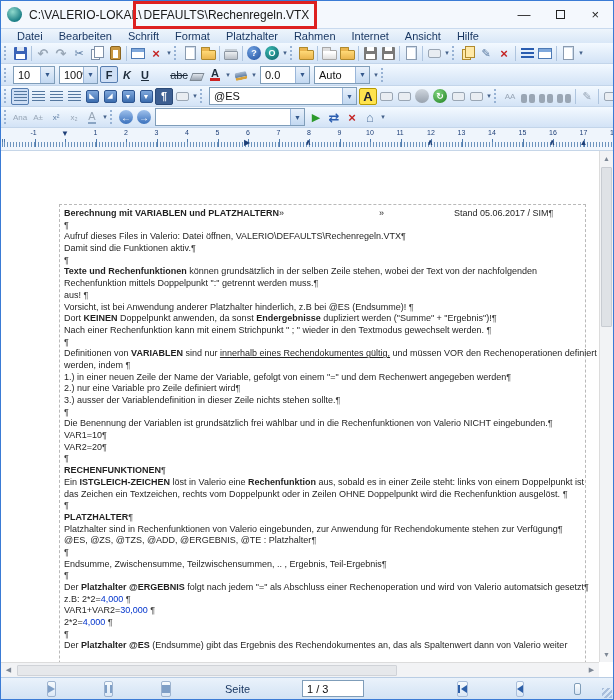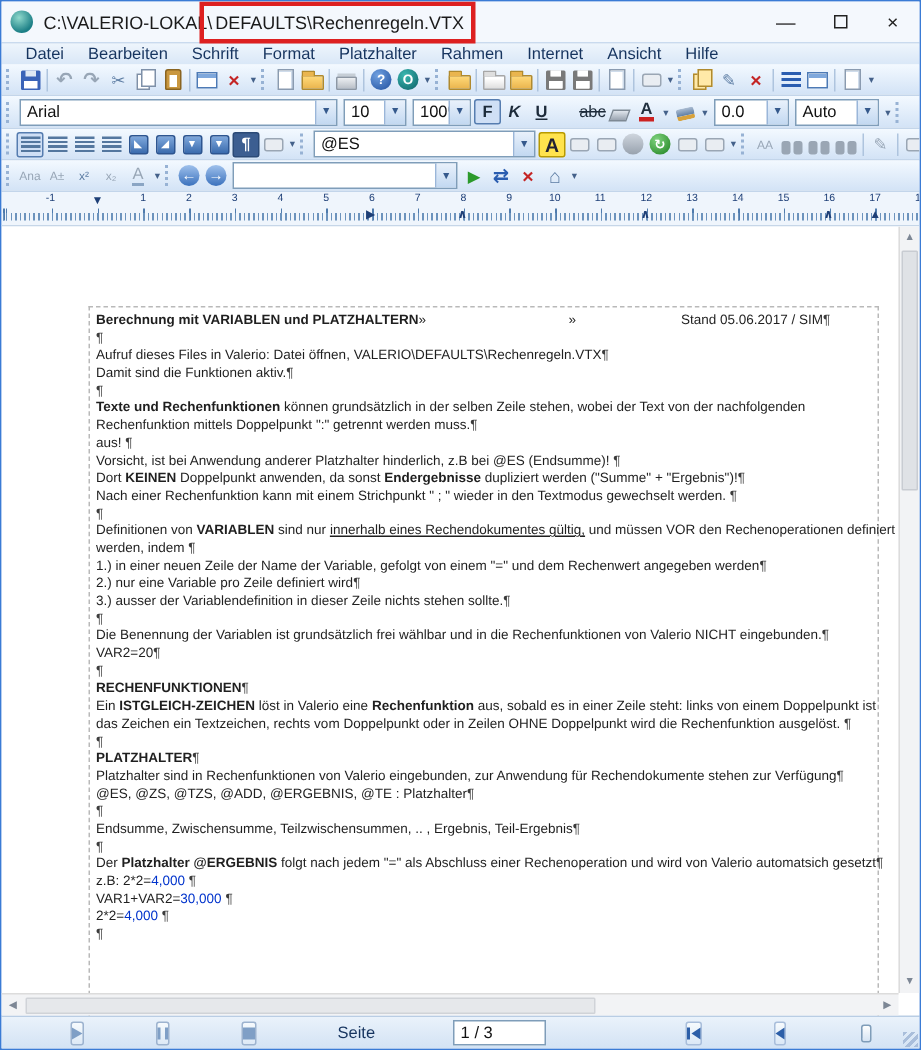--- a/index.html
+++ b/index.html
@@ -229,24 +229,20 @@
         <span class="sh-winicon"></span>
       </span>
       <span class="tbsep"></span>
       <span class="ti">
         <span class="sh-page"></span>
       </span>
       <span class="tbdd">▾</span>
     </div>
   <div class="tb t2" id="tb2">
       <span class="grip"></span>
-      <div class="combo" style="width: 212px;">
-        <span class="cval">Arial</span>
-        <span class="cdd">▼</span>
-      </div>
       <div class="combo" style="width: 42px;">
         <span class="cval">10</span>
         <span class="cdd">▼</span>
       </div>
       <div class="combo" style="width: 39px;">
         <span class="cval">100%</span>
         <span class="cdd">▼</span>
       </div>
       <span class="ti fmt act">F</span>
       <span class="ti fmt ital">K</span>
@@ -420,37 +416,39 @@
         <div class="dl"><span>Dort </span><span class="db">KEINEN</span><span> Doppelpunkt anwenden, da sonst </span><span class="db">Endergebnisse</span><span> dupliziert werden ("Summe" + "Ergebnis")!</span><span class="dp">¶</span></div>
         <div class="dl"><span>Nach einer Rechenfunktion kann mit einem Strichpunkt " ; " wieder in den Textmodus gewechselt werden. </span><span class="dp">¶</span></div>
         <div class="dl"><span class="dp">¶</span></div>
         <div class="dl"><span>Definitionen von </span><span class="db">VARIABLEN</span><span> sind nur </span><span class="du">innerhalb eines Rechendokumentes gültig,</span><span> und müssen VOR den Rechenoperationen definiert</span></div>
         <div class="dl"><span>werden, indem </span><span class="dp">¶</span></div>
         <div class="dl"><span>1.) in einer neuen Zeile der Name der Variable, gefolgt von einem "=" und dem Rechenwert angegeben werden</span><span class="dp">¶</span></div>
         <div class="dl"><span>2.) nur eine Variable pro Zeile definiert wird</span><span class="dp">¶</span></div>
         <div class="dl"><span>3.) ausser der Variablendefinition in dieser Zeile nichts stehen sollte.</span><span class="dp">¶</span></div>
         <div class="dl"><span class="dp">¶</span></div>
         <div class="dl"><span>Die Benennung der Variablen ist grundsätzlich frei wählbar und in die Rechenfunktionen von Valerio NICHT eingebunden.</span><span class="dp">¶</span></div>
+        <div class="dl"><span>VAR1=10</span><span class="dp">¶</span></div>
         <div class="dl"><span>VAR2=20</span><span class="dp">¶</span></div>
         <div class="dl"><span class="dp">¶</span></div>
         <div class="dl"><span class="db">RECHENFUNKTIONEN</span><span class="dp">¶</span></div>
         <div class="dl"><span>Ein </span><span class="db">ISTGLEICH-ZEICHEN</span><span> löst in Valerio eine </span><span class="db">Rechenfunktion</span><span> aus, sobald es in einer Zeile steht: links von einem Doppelpunkt ist</span></div>
         <div class="dl"><span>das Zeichen ein Textzeichen, rechts vom Doppelpunkt oder in Zeilen OHNE Doppelpunkt wird die Rechenfunktion ausgelöst. </span><span class="dp">¶</span></div>
         <div class="dl"><span class="dp">¶</span></div>
         <div class="dl"><span class="db">PLATZHALTER</span><span class="dp">¶</span></div>
         <div class="dl"><span>Platzhalter sind in Rechenfunktionen von Valerio eingebunden, zur Anwendung für Rechendokumente stehen zur Verfügung</span><span class="dp">¶</span></div>
         <div class="dl"><span>@ES, @ZS, @TZS, @ADD, @ERGEBNIS, @TE : Platzhalter</span><span class="dp">¶</span></div>
         <div class="dl"><span class="dp">¶</span></div>
         <div class="dl"><span>Endsumme, Zwischensumme, Teilzwischensummen, .. , Ergebnis, Teil-Ergebnis</span><span class="dp">¶</span></div>
         <div class="dl"><span class="dp">¶</span></div>
         <div class="dl"><span>Der </span><span class="db">Platzhalter @ERGEBNIS</span><span> folgt nach jedem "=" als Abschluss einer Rechenoperation und wird von Valerio automatsich gesetzt</span><span class="dp">¶</span></div>
         <div class="dl"><span>z.B: 2*2=</span><span class="dv">4,000</span><span> </span><span class="dp">¶</span></div>
         <div class="dl"><span>VAR1+VAR2=</span><span class="dv">30,000</span><span> </span><span class="dp">¶</span></div>
         <div class="dl"><span>2*2=</span><span class="dv">4,000</span><span> </span><span class="dp">¶</span></div>
         <div class="dl"><span class="dp">¶</span></div>
+        <div class="dl"><span>Der </span><span class="db">Platzhalter @ES</span><span> (Endsumme) gibt das Ergebnis des Rechendokumentes an, das als Spaltenwert dann von Valerio weiter</span></div>
       </div>
     <div class="vscroll">
       <span class="sbtn">▲</span>
       <span class="vthumb"></span>
       <span class="sbtn dn">▼</span>
     </div>
     <div class="hscroll">
       <span class="sbtn">◀</span>
       <span class="hthumb"></span>
       <span class="sbtn rt">▶</span>

